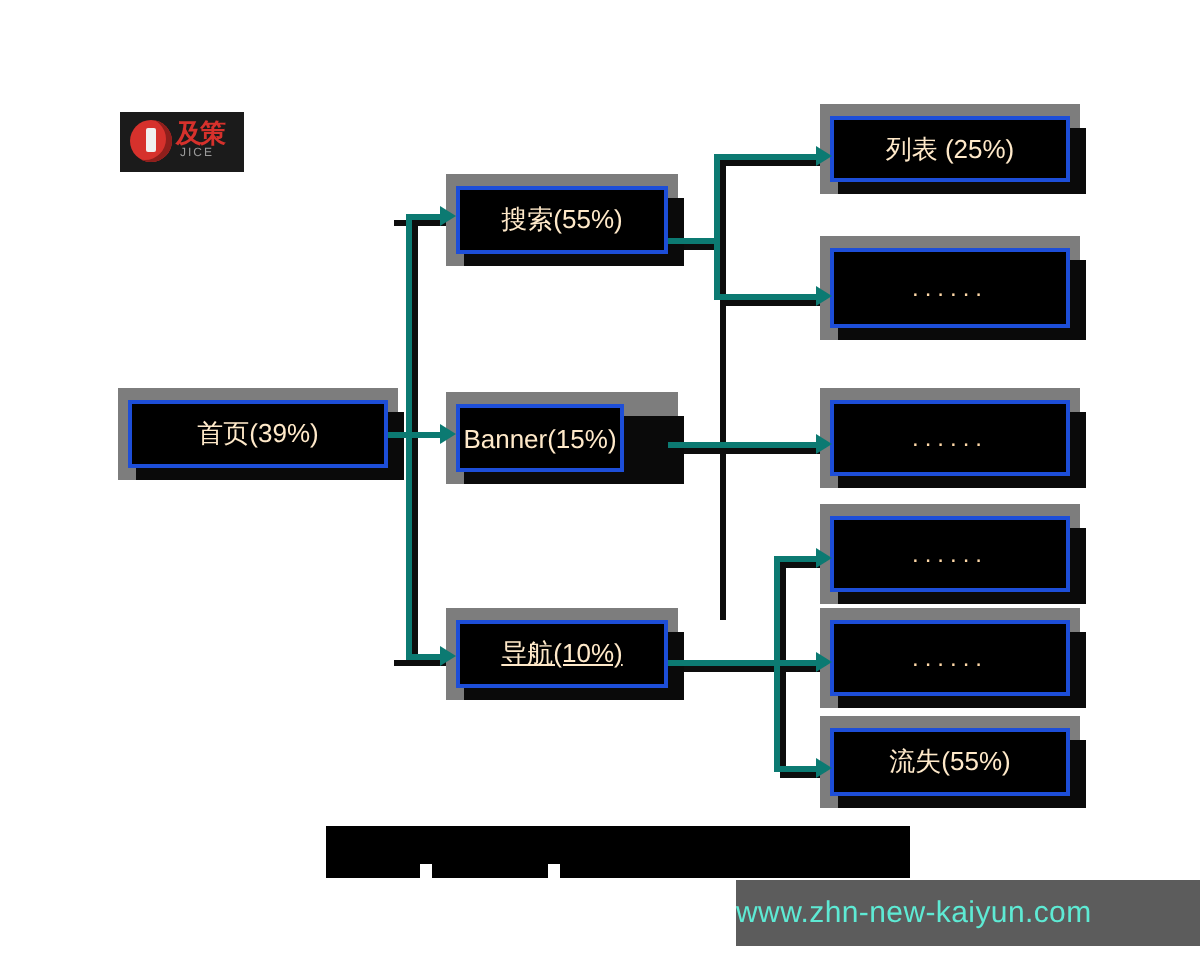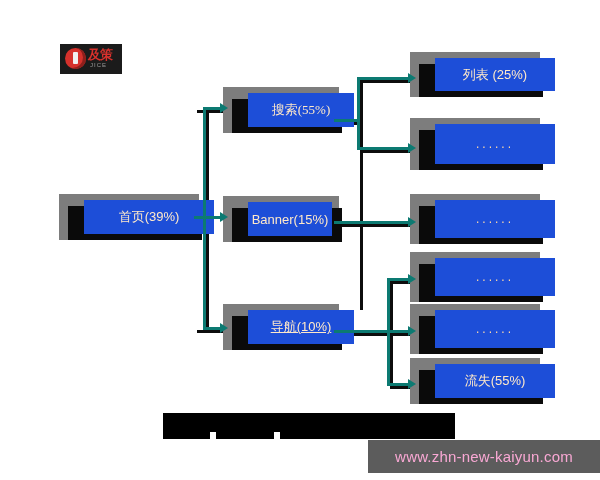--- a/index.html
+++ b/index.html
@@ -29,21 +29,21 @@
     line-height: 30px;
     text-align: center;
     letter-spacing: 0.3px;
     white-space: nowrap;
   }
 
   
   #logo-wrap {
     position: absolute;
     left: 60px;
-    top: 44px;
+    top: 56px;
     width: 62px;
     height: 30px;
   }
   #logo-bg {
     position: absolute;
     left: 0; top: 0;
     width: 62px; height: 30px;
     background: #1b1b1b;
   }
   #logo-mark {
@@ -78,30 +78,29 @@
     font-size: 6px;
     color: #9a9a9a;
     letter-spacing: 1px;
     white-space: nowrap;
   }
 
   
   .node {
     position: absolute;
     box-sizing: border-box;
-    background: #1d4ed8;
+    background: #000000;
     border: 2px solid #1d4ed8;
     color: #ffe9c9;
     font-size: 13px;
     display: flex;
     align-items: center;
     justify-content: center;
     white-space: nowrap;
     z-index: 6;
-    margin-left: 20px;
   }
   
   .node-frame {
     position: absolute;
     background: #7d7d7d;
     z-index: 4;
   }
   
   .node-shadow {
     position: absolute;
@@ -161,24 +160,23 @@
   }
 
   
   #url-watermark {
     position: absolute;
     left: 368px;
     top: 440px;
     width: 232px;
     height: 33px;
     background: #5c5c5c;
-    color: #f9a8d4;
+    color: #5eead4;
     font-size: 15px;
     line-height: 33px;
-    text-align: center;
     letter-spacing: 0.2px;
     white-space: nowrap;
     z-index: 11;
   }
 </style>
 </head>
 <body>
 
 <div id="stage">
 
@@ -233,21 +231,21 @@
   <div class="arrow" style="left:408px; top:326px;"></div>
   <div class="lineH" style="left:387px; top:383px; width:26px;"></div>
   <div class="arrow" style="left:408px; top:379px;"></div>
 
   <div id="node-layer">
       <div class="node-frame" style="left: 59px; top: 194px; width: 140px; height: 46px;"></div>
       <div class="node-shadow" style="left: 68px; top: 206px; width: 134px; height: 34px;"></div>
       <div class="node" style="left: 64px; top: 200px; width: 130px; height: 34px;">首页(39%)</div>
       <div class="node-frame" style="left: 223px; top: 87px; width: 116px; height: 46px;"></div>
       <div class="node-shadow" style="left: 232px; top: 99px; width: 110px; height: 34px;"></div>
-      <div class="node" style="left: 228px; top: 93px; width: 106px; height: 34px; font-family: Liberation Serif, serif;">搜索(55%)</div>
+      <div class="node" style="left: 228px; top: 93px; width: 106px; height: 34px;">搜索(55%)</div>
       <div class="node-frame" style="left: 223px; top: 196px; width: 116px; height: 46px;"></div>
       <div class="node-shadow" style="left: 232px; top: 208px; width: 110px; height: 34px;"></div>
       <div class="node" style="left: 228px; top: 202px; width: 84px; height: 34px;">Banner(15%)</div>
       <div class="node-frame" style="left: 223px; top: 304px; width: 116px; height: 46px;"></div>
       <div class="node-shadow" style="left: 232px; top: 316px; width: 110px; height: 34px;"></div>
       <div class="node" style="left: 228px; top: 310px; width: 106px; height: 34px; text-decoration: underline;">导航(10%)</div>
       <div class="node-frame" style="left: 410px; top: 52px; width: 130px; height: 45px;"></div>
       <div class="node-shadow" style="left: 419px; top: 64px; width: 124px; height: 33px;"></div>
       <div class="node" style="left: 415px; top: 58px; width: 120px; height: 33px;">列表 (25%)</div>
       <div class="node-frame" style="left: 410px; top: 118px; width: 130px; height: 52px;"></div>

